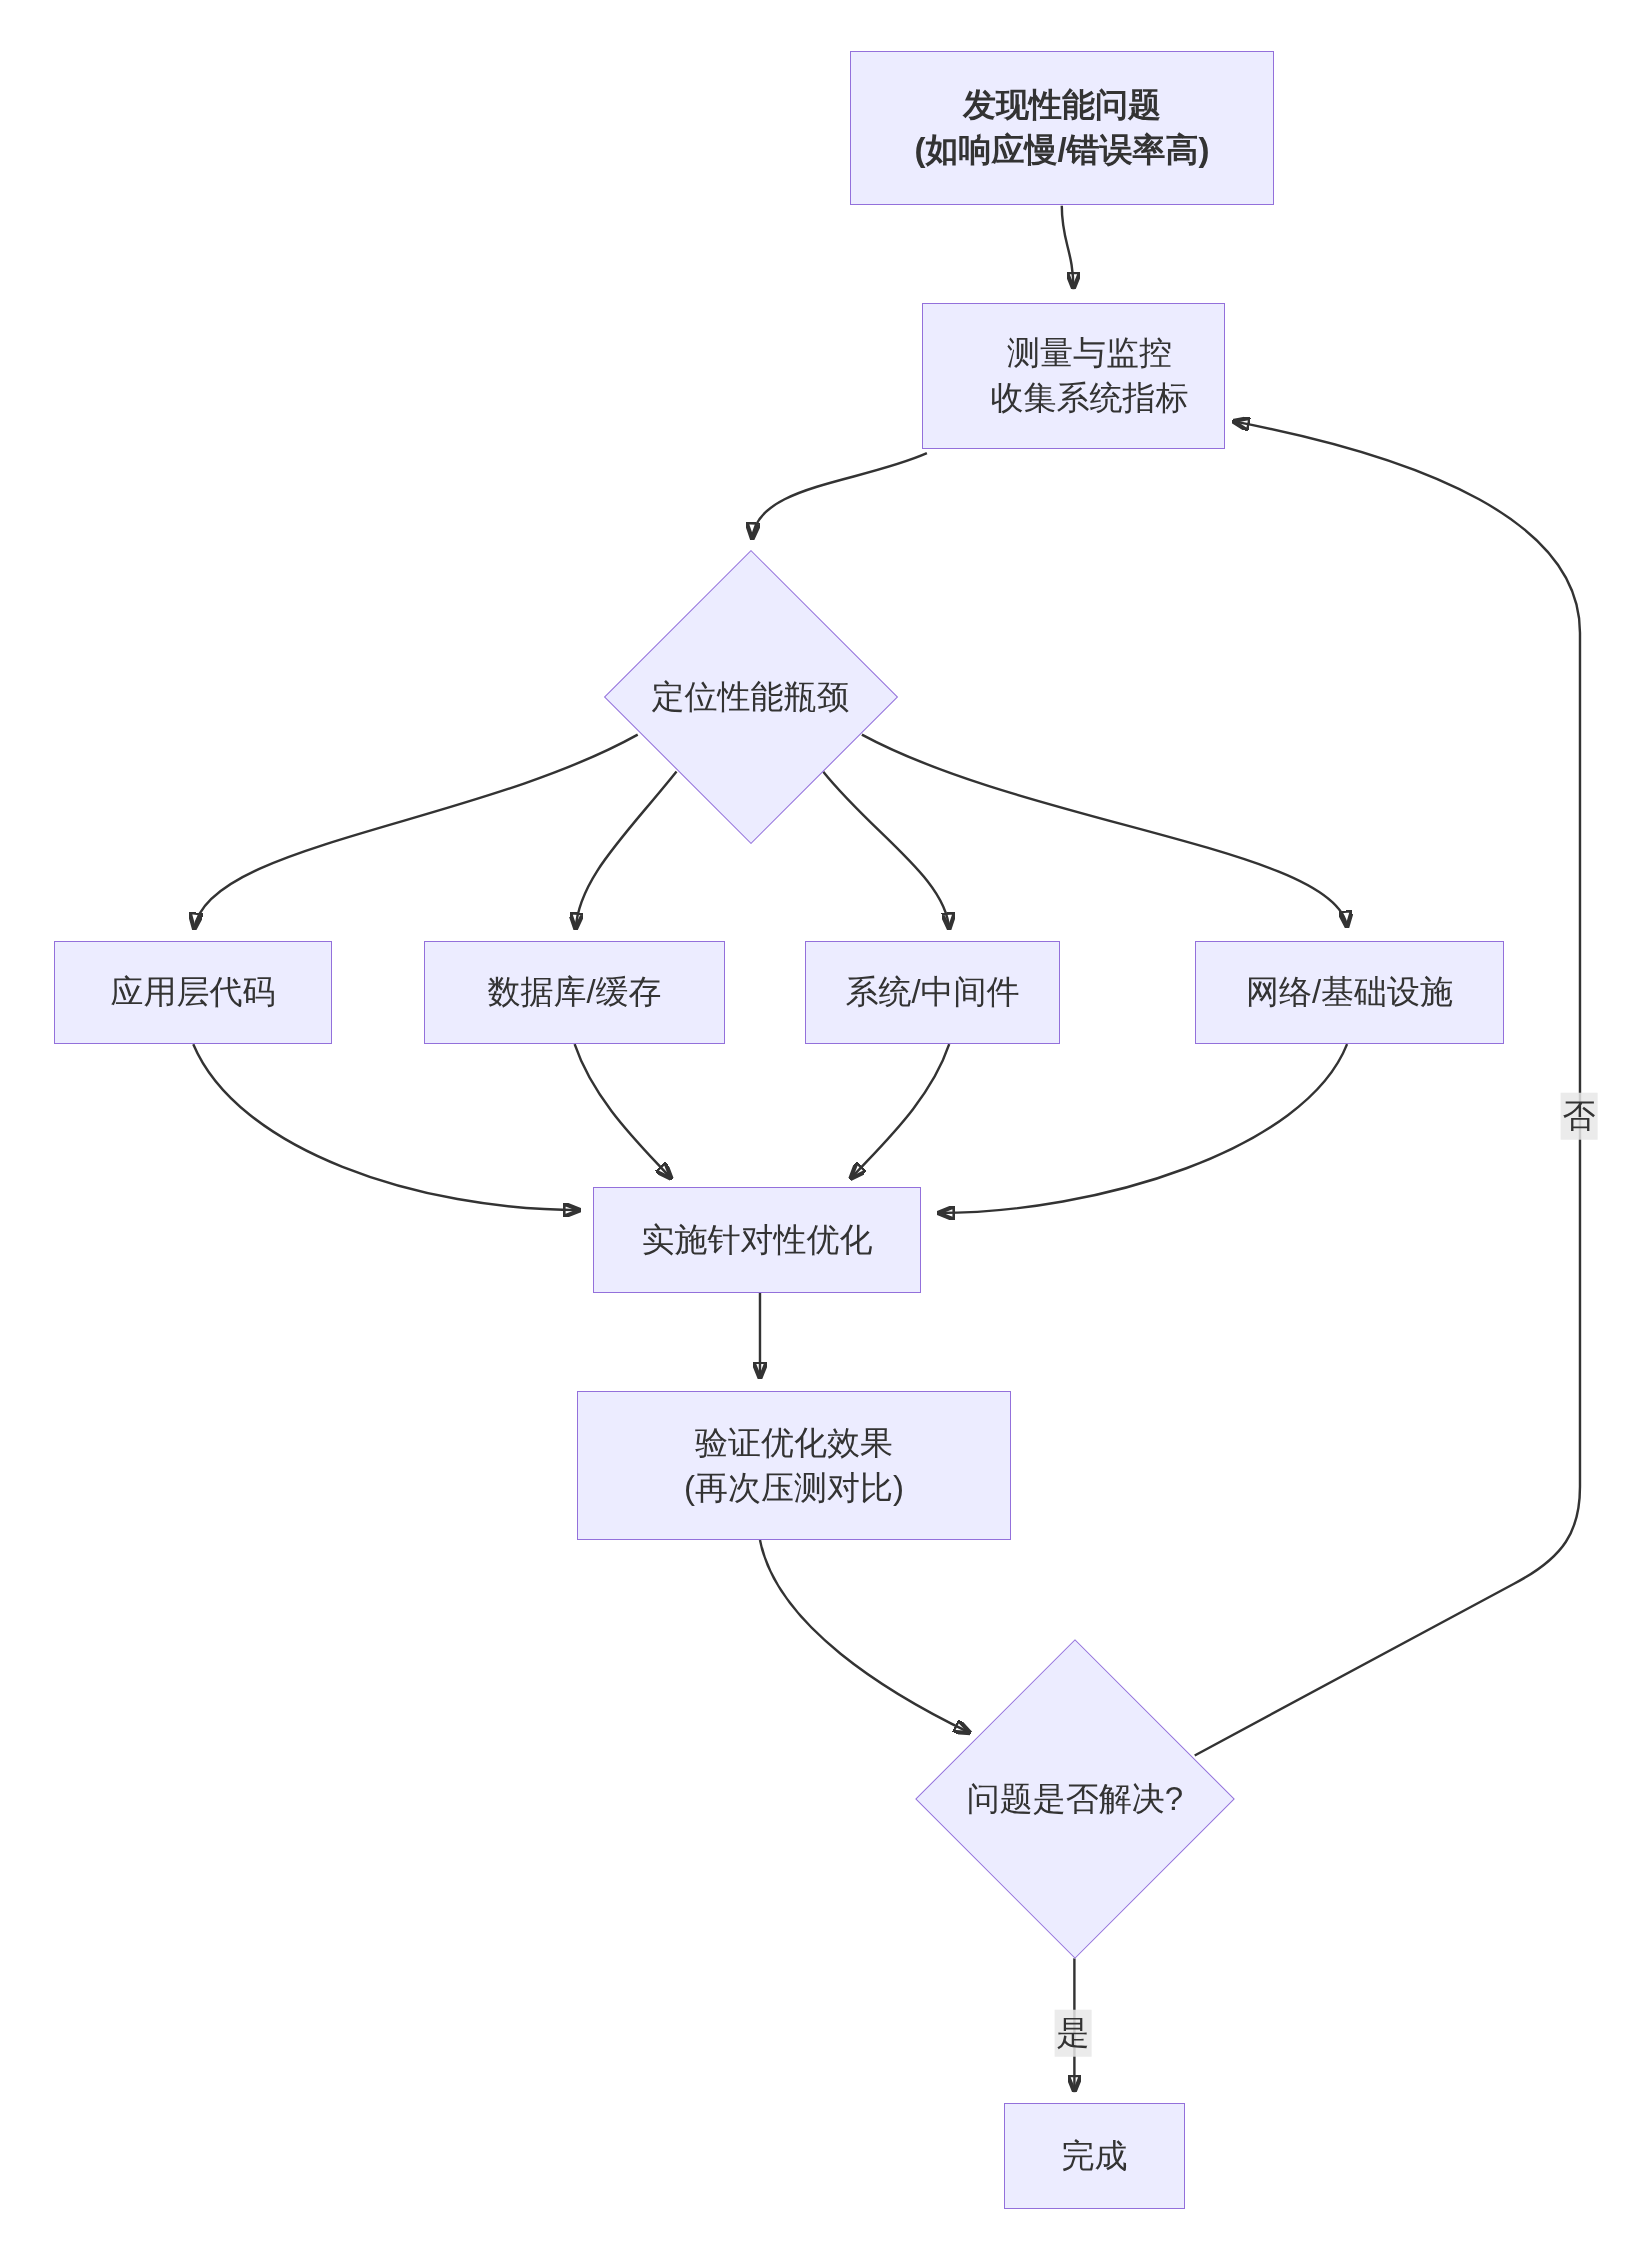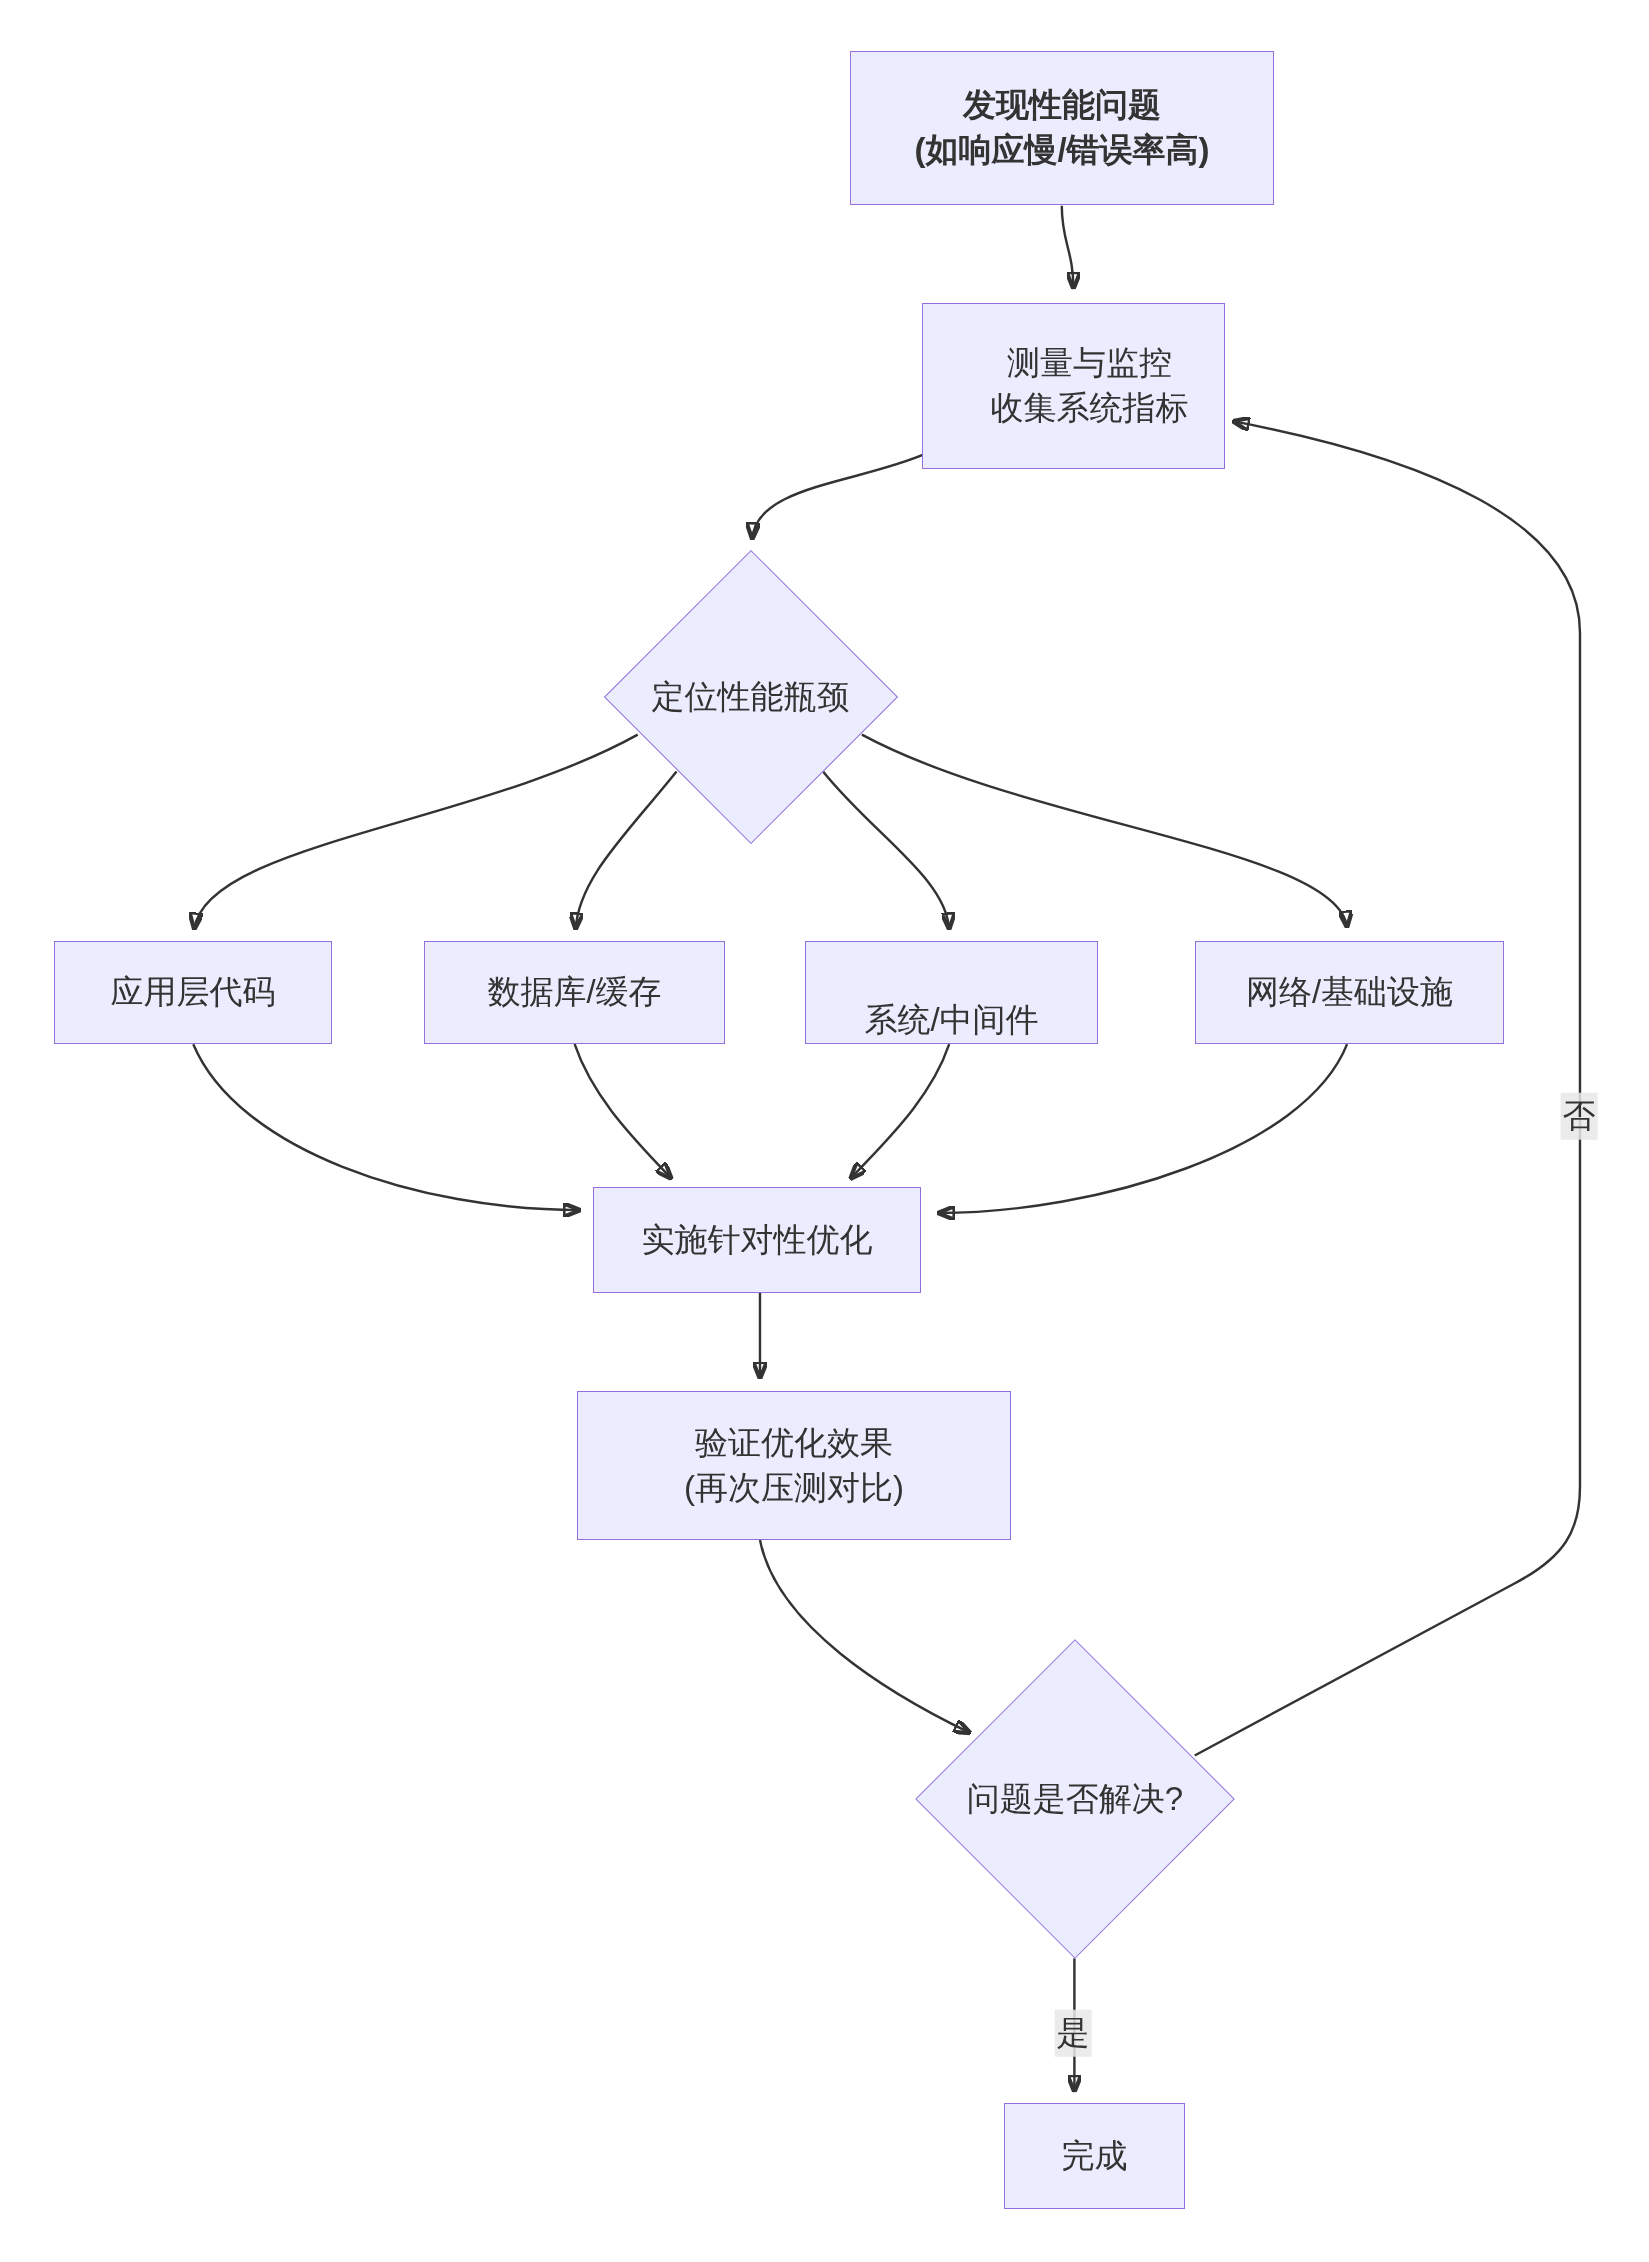--- a/index.html
+++ b/index.html
@@ -91,34 +91,34 @@
     <path d="M 783,1587 C 800,1675 915,1745 1000,1786" marker-end="url(#arrow)"></path>
     <path d="M 1107,2018 L 1107,2156" marker-end="url(#arrow)"></path>
     <path d="M 1231,1809 L 1560,1632 C 1612,1605 1628,1577 1628,1532 L 1628,652 C 1628,538 1470,472 1270,434" marker-end="url(#arrow)"></path>
   </svg>
 
   <div class="node" style="left:850px; top:51px; width:424px; height:154px;font-weight:bold;">
     <span class="label">发现性能问题
 (如响应慢/错误率高)</span>
   </div>
 
-  <div class="node" style="left:922px; top:303px; width:303px; height:166px;padding-left:32px;">
+  <div class="node" style="left:922px; top:303px; width:303px; height:146px;padding-left:32px;">
     <span class="label">测量与监控
 收集系统指标</span>
   </div>
 
   <div class="node" style="left:54px; top:941px; width:278px; height:103px;">
     <span class="label">应用层代码</span>
   </div>
 
   <div class="node" style="left:424px; top:941px; width:301px; height:103px;">
     <span class="label">数据库/缓存</span>
   </div>
 
-  <div class="node" style="left:805px; top:941px; width:293px; height:103px;align-items:flex-end;">
+  <div class="node" style="left:805px; top:941px; width:255px; height:103px;">
     <span class="label">系统/中间件</span>
   </div>
 
   <div class="node" style="left:1195px; top:941px; width:309px; height:103px;">
     <span class="label">网络/基础设施</span>
   </div>
 
   <div class="node" style="left:593px; top:1187px; width:328px; height:106px;">
     <span class="label">实施针对性优化</span>
   </div>

